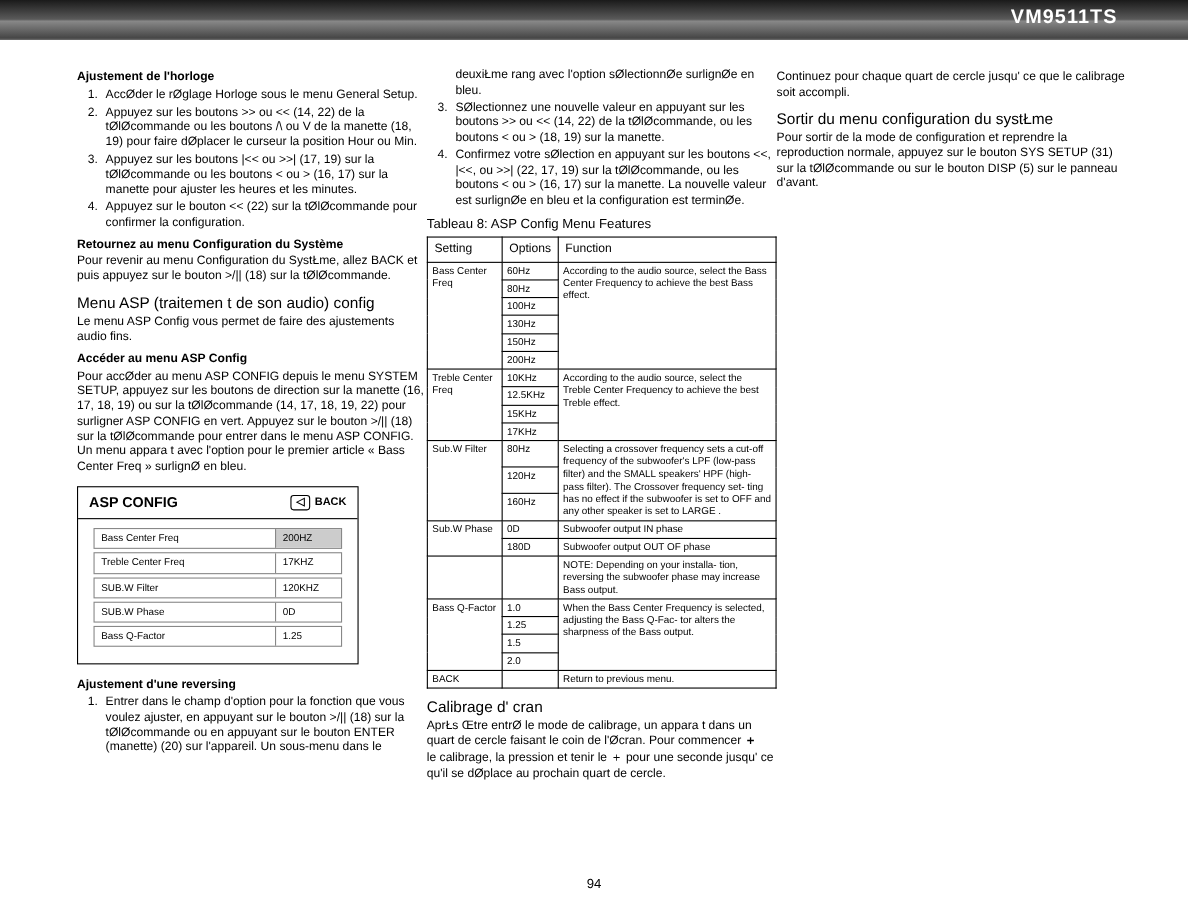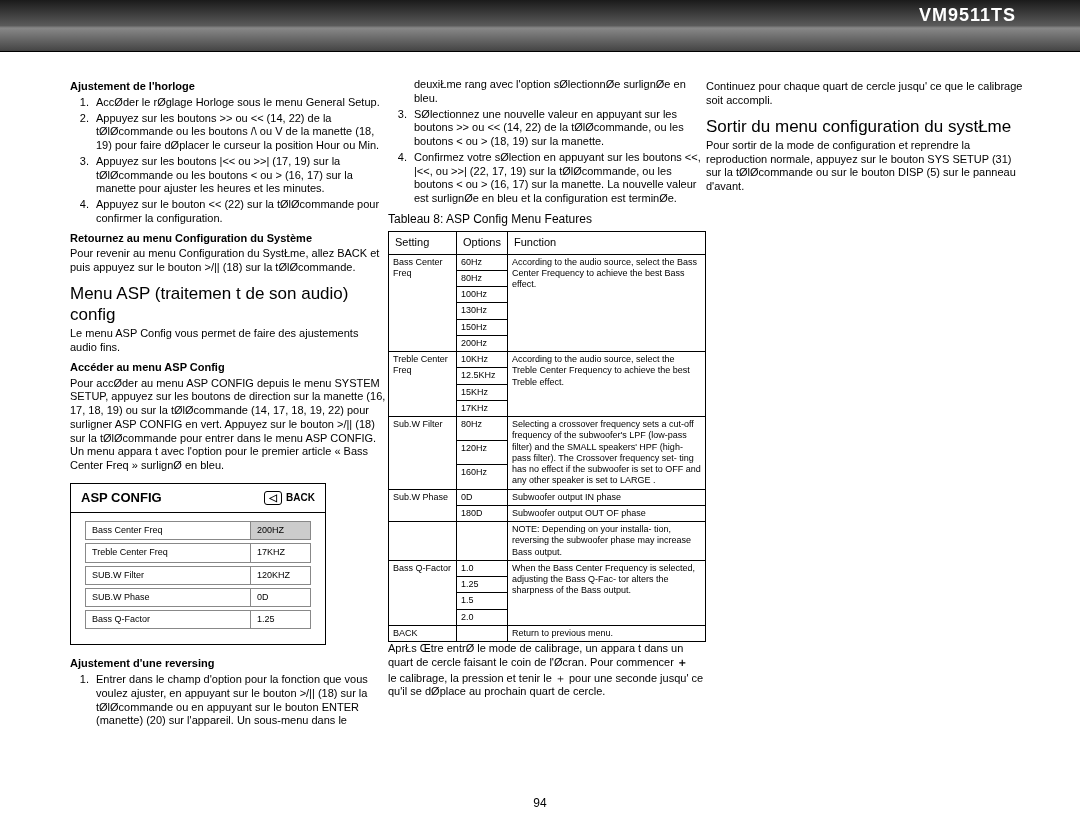--- a/index.html
+++ b/index.html
@@ -6,21 +6,21 @@
   body {
     width: 1080px;
     height: 834px;
     font-family: Arial, Helvetica, sans-serif;
     font-size: 11px;
     color: #000;
     background: #fff;
     position: relative;
   }
   .header-bar {
-    height: 52px;
+    height: 36px;
     background: linear-gradient(to bottom, #1a1a1a 0%, #5a5a5a 50%, #888 55%, #444 100%);
     border-bottom: 1px solid #000;
     position: relative;
   }
   .model {
     position: absolute;
     right: 64px;
     top: 5px;
     color: #fff;
     font-size: 18px;
@@ -32,21 +32,21 @@
     padding: 28px 56px 0 70px;
   }
   .col {
     flex: 1;
     min-width: 0;
     line-height: 1.25;
   }
   .col p, .col li { margin-bottom: 2px; }
   h4 { font-size: 11px; font-weight: bold; margin: 6px 0 2px; }
   h4.first { margin-top: 0; }
-  .sub { font-size: 17px; margin: 8px 0 2px; }
+  .sub { font-size: 14px; margin: 8px 0 2px; }
   ol { padding-left: 22px; }
   ol li { padding-left: 4px; margin-bottom: 3px; }
 
   .asp-box {
     border: 1px solid #000;
     margin: 10px 0 12px;
     width: 256px;
   }
   .asp-head {
     display: flex;
@@ -254,20 +254,21 @@
             <td>2.0</td>
           </tr>
           <tr>
             <td rowspan="1">BACK</td>
             <td></td>
             <td rowspan="1">Return to previous menu.</td>
           </tr>
         </tbody>
     </table>
 
+    <div class="sub">Calibrage d' cran</div>
     <p><span>AprŁs Œtre entrØ le mode de calibrage, un     appara t dans un quart de cercle faisant le coin de l'Øcran. Pour commencer</span> <span class="plus">＋</span></p>
     <p>le calibrage, la pression et tenir le ＋ pour une seconde jusqu'  ce qu'il se dØplace au prochain quart de cercle.</p>
   </div>
 
   <div class="col">
     <p>Continuez pour chaque quart de cercle jusqu'  ce que le calibrage soit accompli.</p>
     <div class="sub">Sortir du menu configuration du systŁme</div>
     <p>Pour sortir de la mode de configuration et reprendre la reproduction normale, appuyez sur le bouton SYS SETUP (31) sur la tØlØcommande ou sur le bouton DISP (5) sur le panneau d'avant.</p>
   </div>
 </div>

